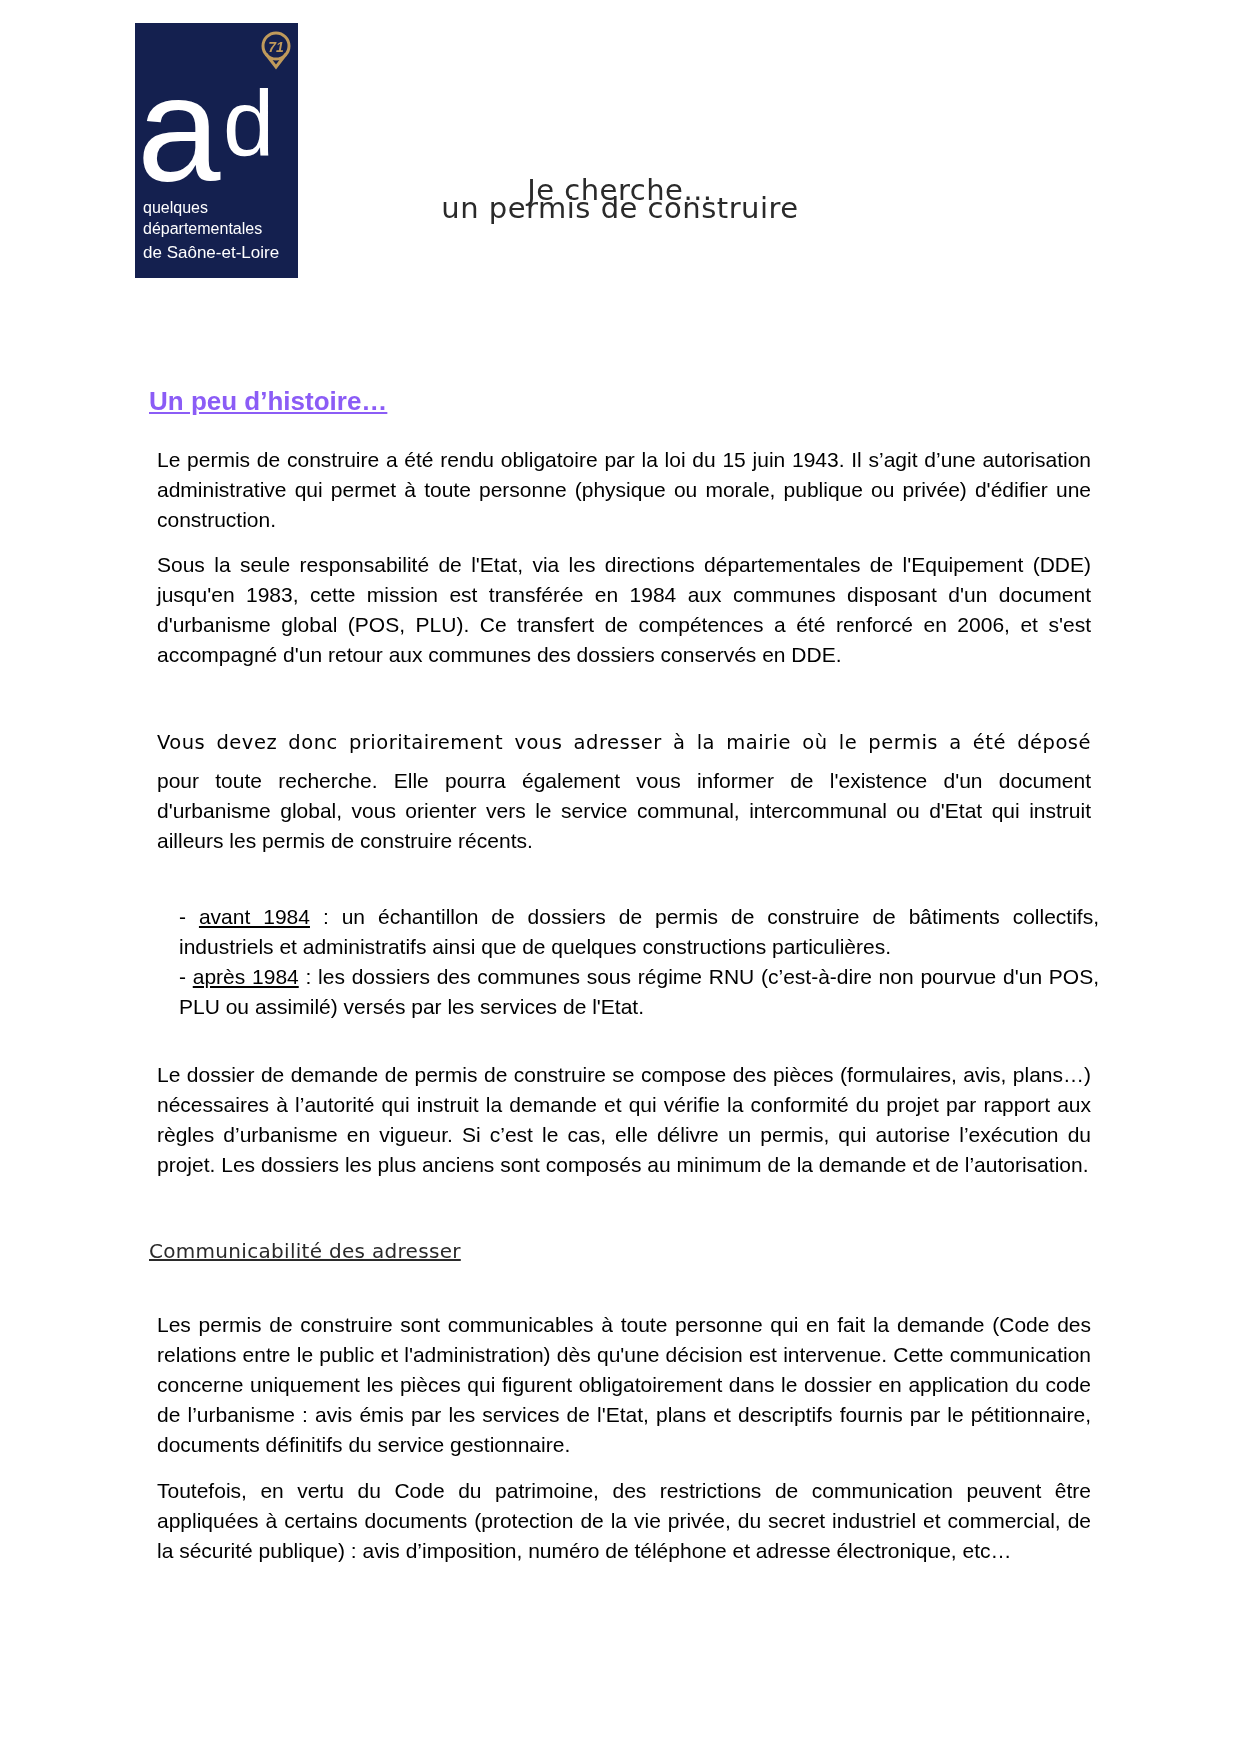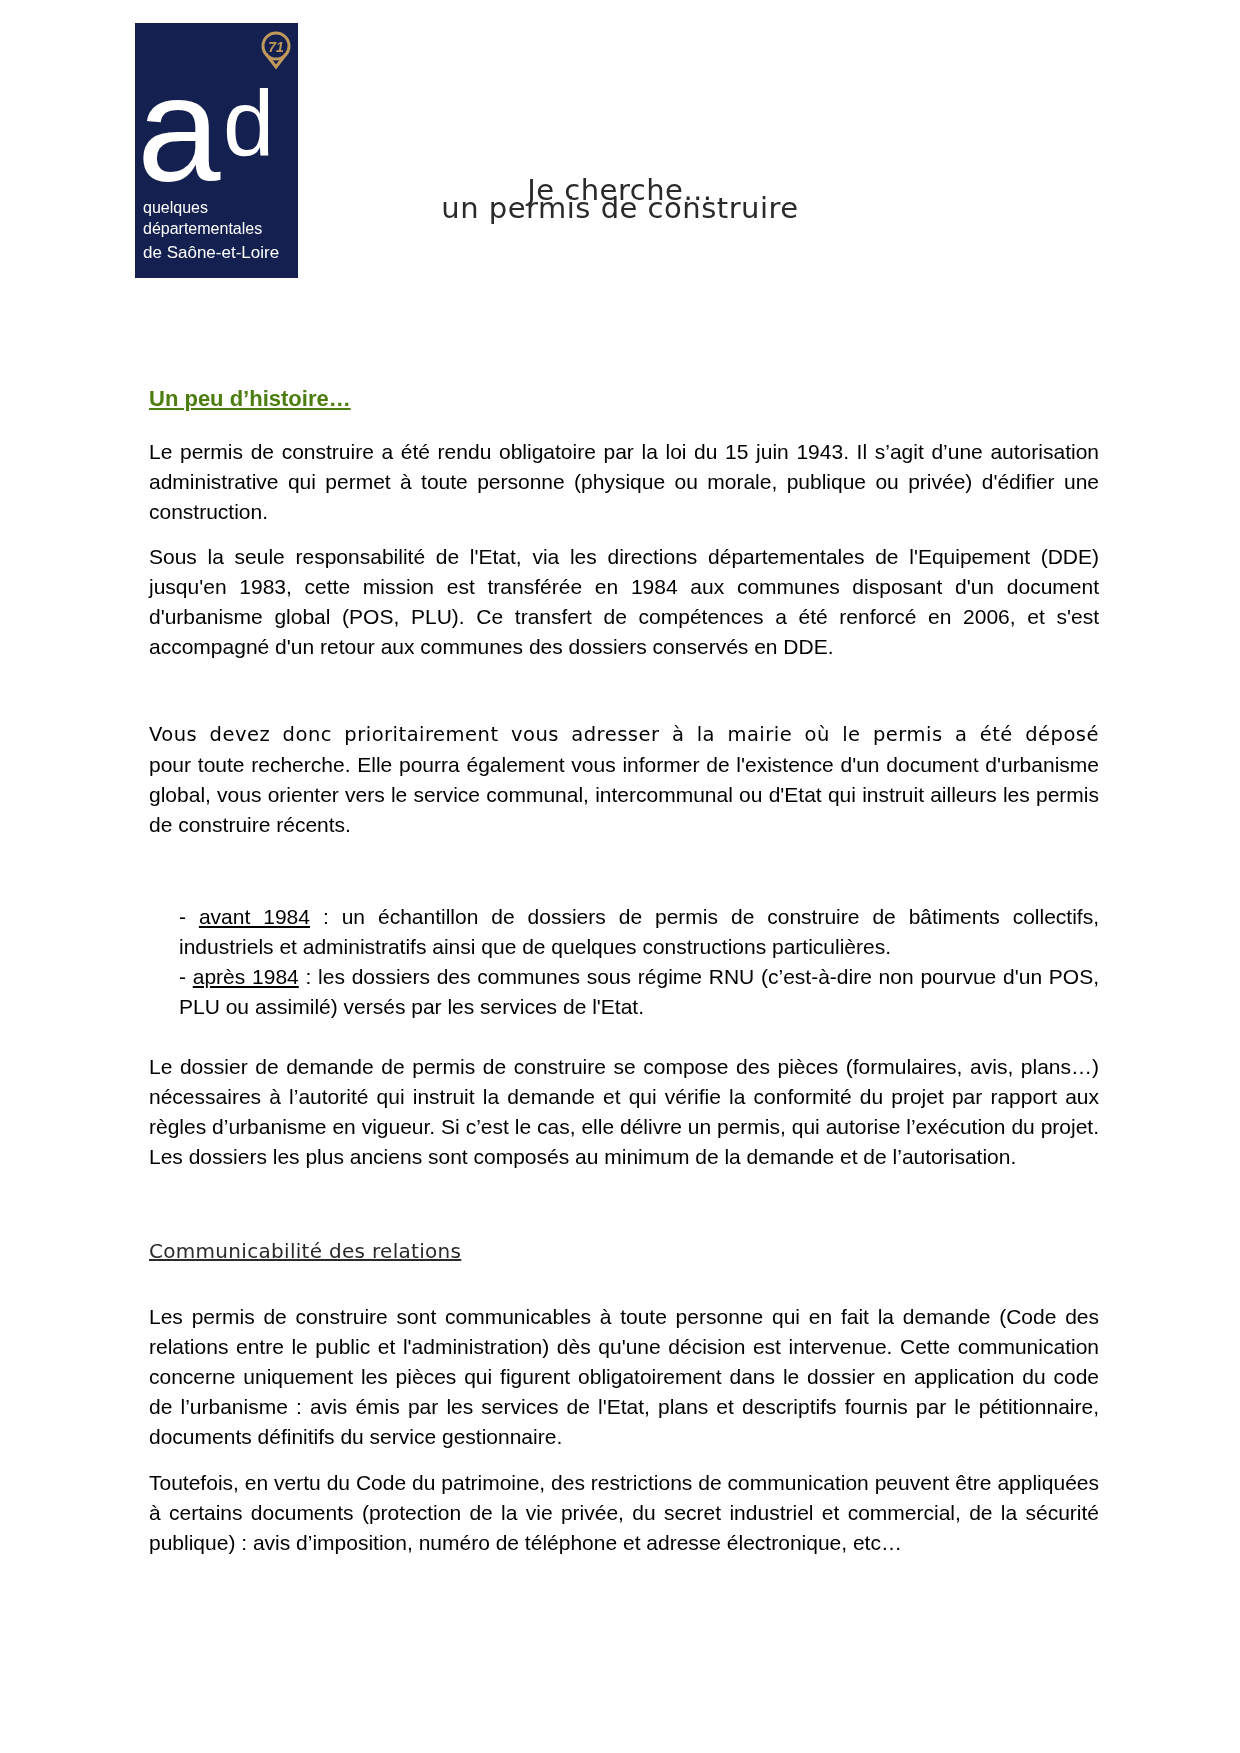--- a/index.html
+++ b/index.html
@@ -28,25 +28,25 @@
     }
     .title.t1 { top: 141px; margin-top: 32px; }
     .title.t2 { top: 191px; }
 
     
     .text {
       position: absolute; left: 149px; width: 950px;
       font-family: "Liberation Sans", sans-serif; font-size: 21px; line-height: 30px;
       color: #000; text-align: justify;
     }
-    .text p { margin: 0; }
+    .text p { margin: 8px; }
     .h-bold {
       position: absolute; left: 149px; top: 386px;
-      font-family: "Liberation Sans", sans-serif; font-weight: bold; font-size: 22px;
-      text-decoration: underline; color: #4d7c0f;
+      font-family: "Liberation Sans", sans-serif; font-weight: bold; font-size: 26px;
+      text-decoration: underline; color: #8b5cf6;
     }
     .h-light {
       position: absolute; left: 149px; top: 1239px;
       font-family: "DejaVu Sans", sans-serif; font-size: 20px; color: #2a2a2a;
       text-decoration: underline; text-decoration-thickness: 2px; letter-spacing: 0.3px;
     }
     .spaced-first { font-family: "DejaVu Sans", sans-serif; font-size: 19.5px; letter-spacing: 0.5px; }
     .justify-line { text-align-last: justify; }
     .u { text-decoration: underline; margin-top: 43px; }
     .list { position: absolute; left: 179px; width: 920px;
@@ -100,21 +100,21 @@
     </p>
     <p>
       <span>- </span><span class="u">après 1984</span><span> : les dossiers des communes sous régime RNU (c’est-à-dire non pourvue d'un POS, PLU ou assimilé) versés par les services de l'Etat.</span>
     </p>
   </div>
 
   <div class="text" style="top:1052px;">
     <p>Le dossier de demande de permis de construire se compose des pièces (formulaires, avis, plans…) nécessaires à l’autorité qui instruit la demande et qui vérifie la conformité du projet par rapport aux règles d’urbanisme en vigueur. Si c’est le cas, elle délivre un permis, qui autorise l’exécution du projet. Les dossiers les plus anciens sont composés au minimum de la demande et de l’autorisation.</p>
   </div>
 
-  <div class="h-light">Communicabilité des relations</div>
+  <div class="h-light">Communicabilité des adresser</div>
 
   <div class="text" style="top:1302px;">
     <p>Les permis de construire sont communicables à toute personne qui en fait la demande (Code des relations entre le public et l'administration) dès qu'une décision est intervenue. Cette communication concerne uniquement les pièces qui figurent obligatoirement dans le dossier en application du code de l’urbanisme : avis émis par les services de l'Etat, plans et descriptifs fournis par le pétitionnaire, documents définitifs du service gestionnaire.</p>
   </div>
   <div class="text" style="top:1468px;">
     <p>Toutefois, en vertu du Code du patrimoine, des restrictions de communication peuvent être appliquées à certains documents (protection de la vie privée, du secret industriel et commercial, de la sécurité publique) : avis d’imposition, numéro de téléphone et adresse électronique, etc…</p>
   </div>
 
 </div>
 

